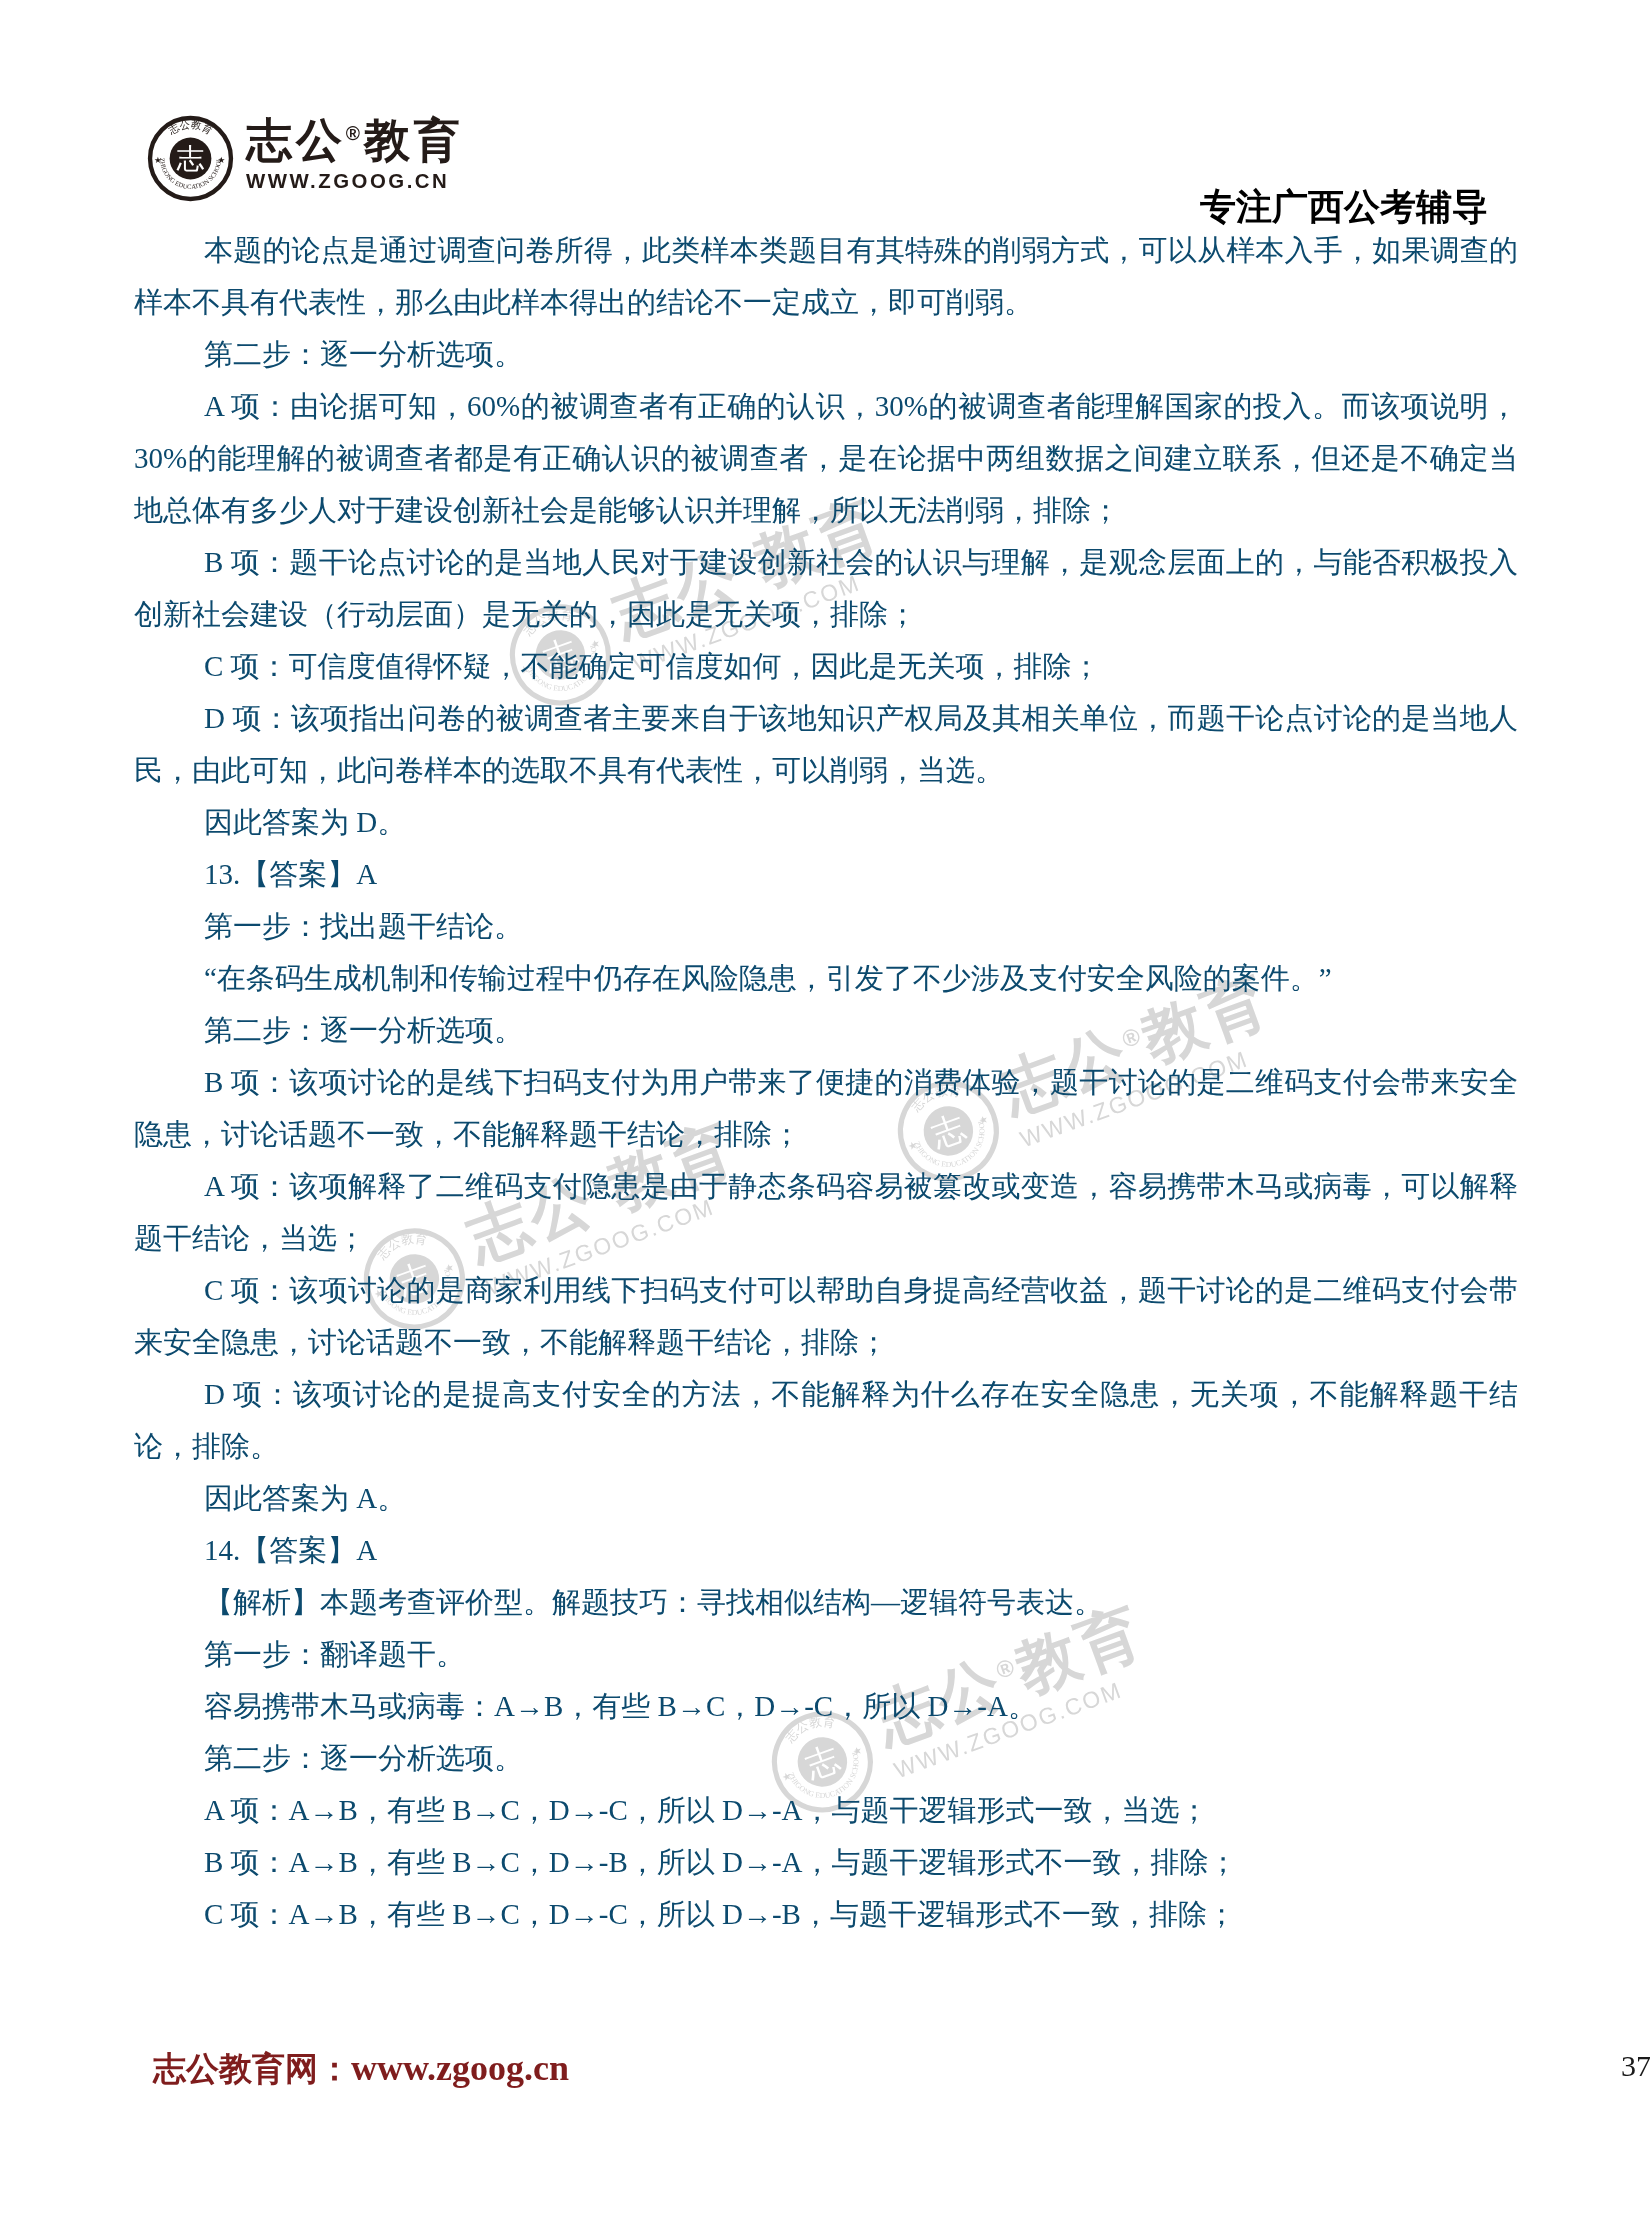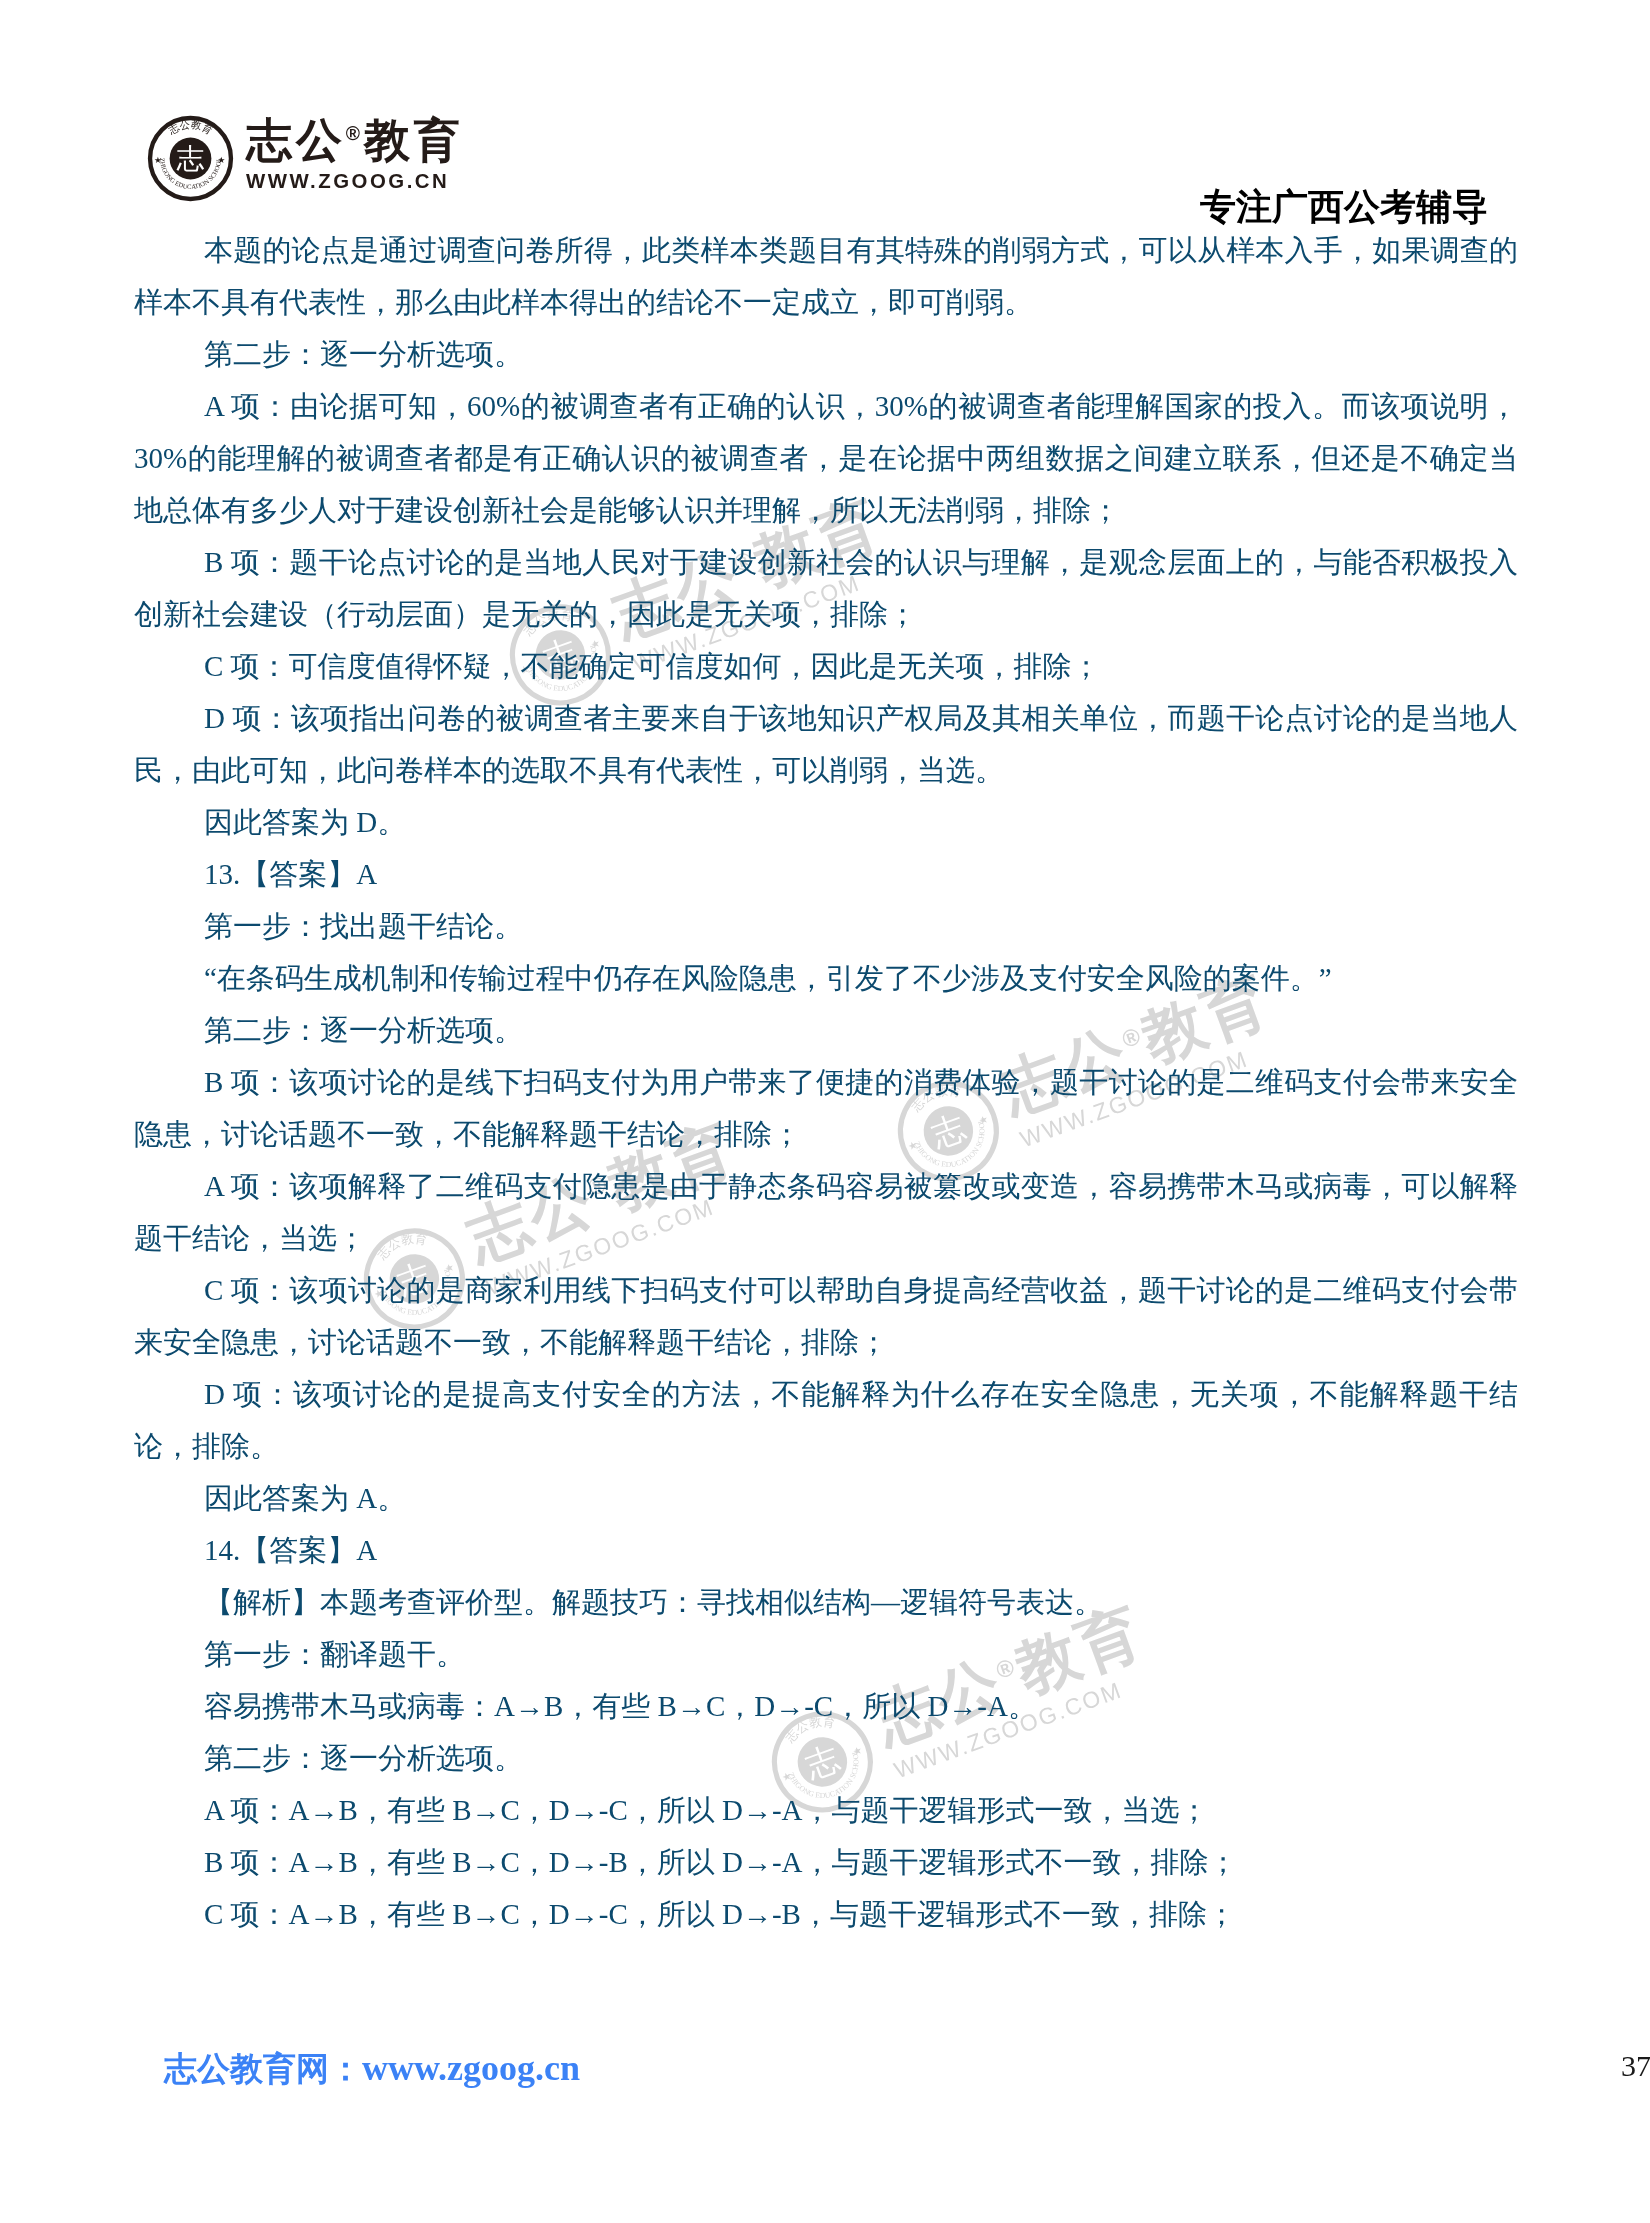--- a/index.html
+++ b/index.html
@@ -42,21 +42,21 @@
   .content p{
     margin:0;
     font-size:29px;
     line-height:52px;
     text-align:justify;
     text-indent:70px;
     color:#0c4a6e;
   }
 
   
-  .footer-site{position:absolute;left:164px;top:2047px;z-index:1;font-weight:bold;color:#3b82f6;}
+  .footer-site{position:absolute;left:153px;top:2047px;z-index:1;font-weight:bold;color:#7f1d1d;}
   .footer-site .cjk{font-size:33px;}
   .footer-site .url{font-size:36px;}
   .page-number{position:absolute;left:0;top:2049px;width:100%;text-align:right;font-size:30px;color:#1a1a1a;z-index:1;}
 </style>
 </head>
 <body>
 
 <svg width="0" height="0" style="position:absolute" aria-hidden="true">
   <defs>
     <path id="arc-top" d="M 15 50 A 35 35 0 0 1 85 50"></path>

